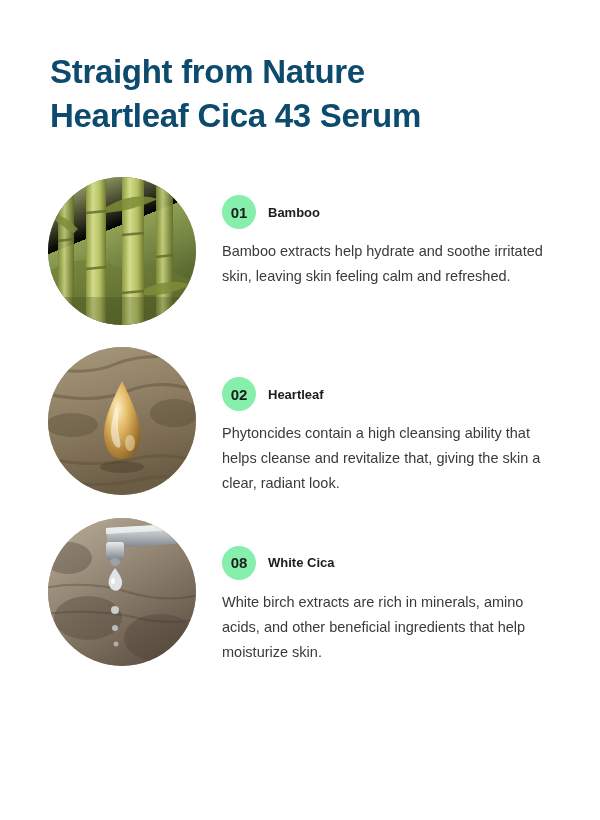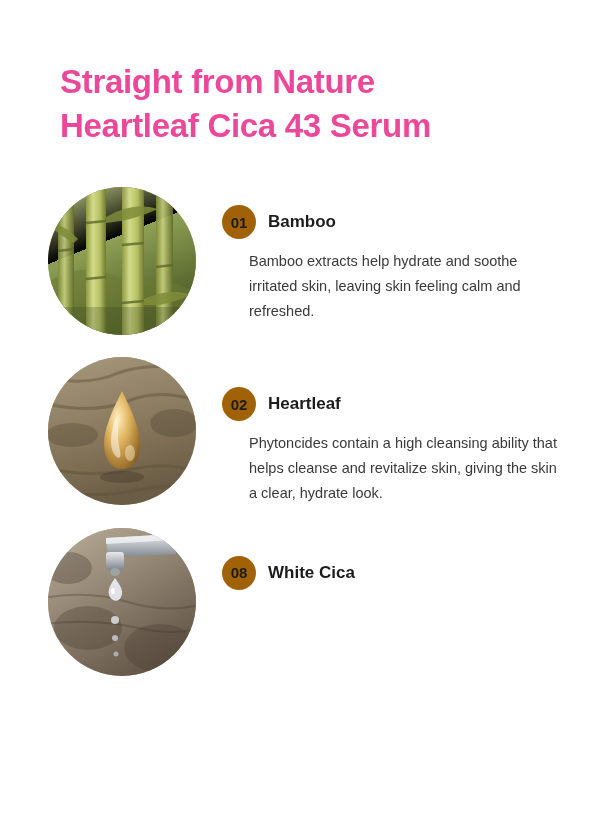--- a/index.html
+++ b/index.html
@@ -15,27 +15,27 @@
     overflow: hidden;
   }
   .page {
     position: relative;
     width: 600px;
     height: 820px;
     box-sizing: border-box;
     padding: 44px 40px 0 48px;
   }
   .headline {
-    margin: 12px;
+    margin: 2px;
     padding-top: 4px;
     font-size: 33px;
     line-height: 1.32;
     font-weight: bold;
     letter-spacing: -0.3px;
-    color: #ec4899;
+    color: #0c4a6e;
   }
   .headline .line {
     display: block;
   }
   .ingredients {
     margin-top: 40px;
   }
   .item {
     display: flex;
     align-items: flex-start;
@@ -62,41 +62,40 @@
   }
   .title-row {
     display: flex;
     align-items: center;
     margin-bottom: 10px;
   }
   .num-badge {
     width: 34px;
     height: 34px;
     border-radius: 50%;
-    background: #a16207;
+    background: #86efac;
     color: #1c1c1c;
     font-size: 15px;
     font-weight: bold;
     display: flex;
     align-items: center;
     justify-content: center;
     flex: 0 0 auto;
   }
   .ing-name {
     margin-left: 12px;
-    font-size: 17px;
+    font-size: 13px;
     font-weight: bold;
     color: #1c1c1c;
   }
   .desc {
     font-size: 14.5px;
     line-height: 1.72;
     color: #3a3a3a;
     max-width: 340px;
-    margin-left: 27px;
   }
   .item-2 .content { padding-top: 30px; }
   .item-3 .content { padding-top: 28px; }
 </style>
 </head>
 <body>
 
 <div class="page">
 
   <h1 class="headline">
@@ -196,21 +195,21 @@
           <path d="M68 60 C63 74 62 84 64 92 C66 99 70 102 72 100 C74 97 70 88 70 80 C70 72 71 66 68 60 Z" fill="#ffffff" opacity="0.5"></path>
           <ellipse cx="82" cy="96" rx="5" ry="8" fill="#fff3d2" opacity="0.45"></ellipse>
           <ellipse cx="74" cy="120" rx="22" ry="6" fill="#3c3122" opacity="0.35"></ellipse>
         </svg>
       </div>
       <div class="content">
         <div class="title-row">
           <div class="num-badge">02</div>
           <div class="ing-name">Heartleaf</div>
         </div>
-        <div class="desc">Phytoncides contain a high cleansing ability that helps cleanse and revitalize skin, giving the skin a clear, hydrate look.</div>
+        <div class="desc">Phytoncides contain a high cleansing ability that helps cleanse and revitalize that, giving the skin a clear, radiant look.</div>
       </div>
     </div>
 
     <div class="item item-3">
       <div class="thumb">
         <svg viewBox="0 0 148 148" xmlns="http://www.w3.org/2000/svg" aria-hidden="true">
           <defs>
             <linearGradient id="bg3" x1="0.2" y1="0" x2="0.8" y2="1">
               <stop offset="0%" stop-color="#b3a894"></stop>
               <stop offset="45%" stop-color="#8e806e"></stop>
@@ -241,17 +240,18 @@
           <circle cx="67" cy="92" r="4" fill="#e2e9ef" opacity="0.8"></circle>
           <circle cx="67" cy="110" r="3" fill="#dbe3ea" opacity="0.7"></circle>
           <circle cx="68" cy="126" r="2.5" fill="#d5dee6" opacity="0.6"></circle>
         </svg>
       </div>
       <div class="content">
         <div class="title-row">
           <div class="num-badge">08</div>
           <div class="ing-name">White Cica</div>
         </div>
+        <div class="desc">White birch extracts are rich in minerals, amino acids, and other beneficial ingredients that help moisturize skin.</div>
       </div>
     </div>
 
   </div>
 </div>
 
 </body></html>

